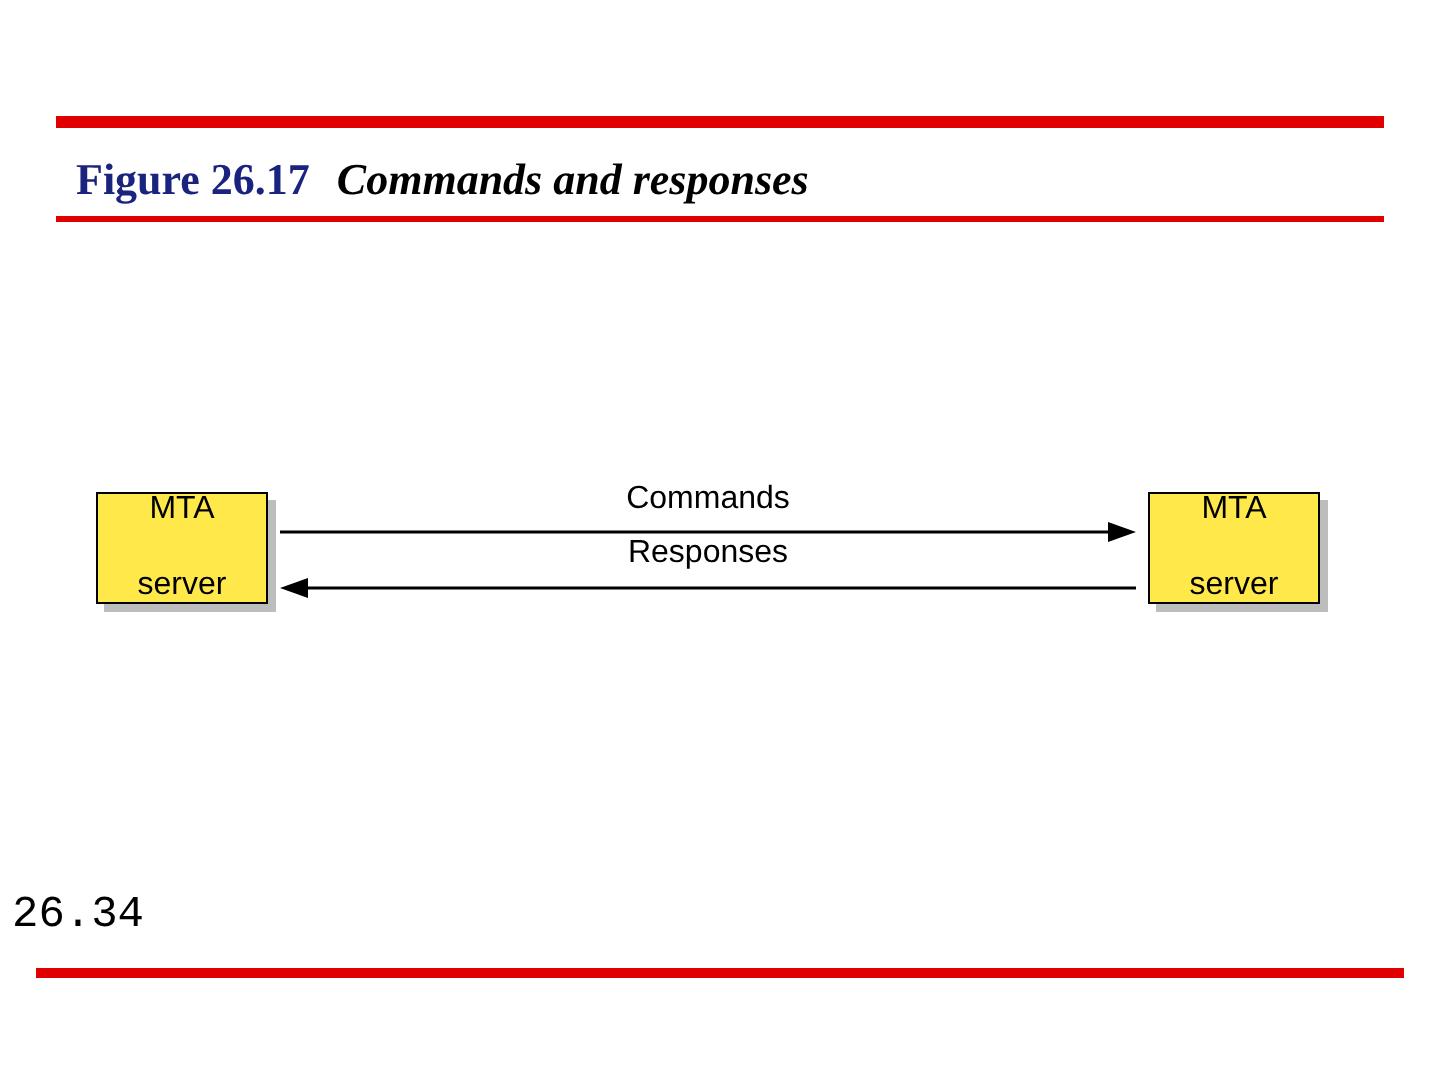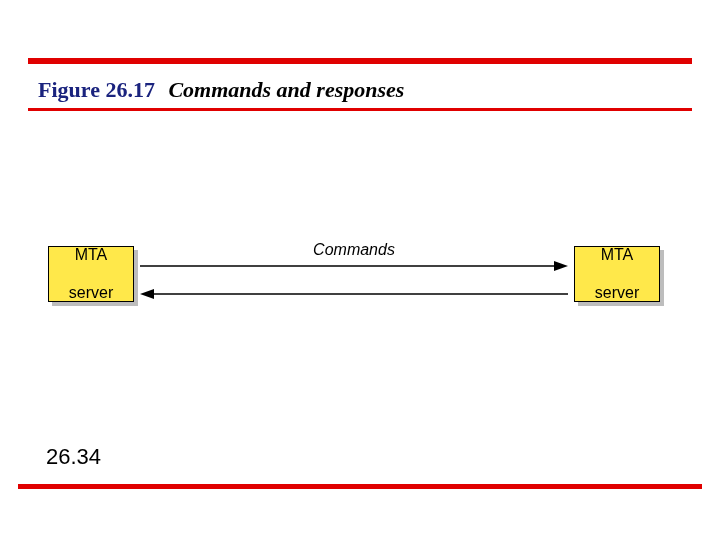--- a/index.html
+++ b/index.html
@@ -83,21 +83,20 @@
   }
 
   .arrow-label {
     position: absolute;
     font-family: Arial, Helvetica, sans-serif;
     font-size: 16px;
     color: #000000;
     text-align: center;
     left: 140px;
     width: 428px;
-    font-style: italic;
   }
   .label-top { top: 241px; }
   .label-bottom { top: 268px; }
 
   .arrow-svg {
     position: absolute;
     left: 140px;
     width: 428px;
   }
   .svg-top { top: 260px; height: 12px; }
@@ -108,24 +107,23 @@
     left: 18px;
     right: 18px;
     top: 484px;
     height: 5px;
     background: #e00000;
   }
   .page-num {
     position: absolute;
     left: 6px;
     bottom: 6px;
-    font-family: Liberation Sans, sans-serif;
+    font-family: Liberation Mono, monospace;
     font-size: 22px;
     color: #000000;
-    margin-left: 40px;
   }
 </style>
 </head>
 <body>
 
 <div class="slide">
 
   <div class="top-red-bar"></div>
 
   <div class="title-row">
@@ -144,20 +142,21 @@
     <div>MTA</div>
     <div>server</div>
   </div>
 
   <div class="arrow-label label-top">Commands</div>
   <svg class="arrow-svg svg-top" viewBox="0 0 428 12" preserveAspectRatio="none">
     <line x1="0" y1="6" x2="418" y2="6" stroke="#000" stroke-width="1.5"></line>
     <polygon points="428,6 414,1 414,11" fill="#000"></polygon>
   </svg>
 
+  <div class="arrow-label label-bottom">Responses</div>
   <svg class="arrow-svg svg-bottom" viewBox="0 0 428 12" preserveAspectRatio="none">
     <line x1="10" y1="6" x2="428" y2="6" stroke="#000" stroke-width="1.5"></line>
     <polygon points="0,6 14,1 14,11" fill="#000"></polygon>
   </svg>
 
   <div class="bottom-red-bar"></div>
 
   <div class="page-num">26.34</div>
 
 </div>

